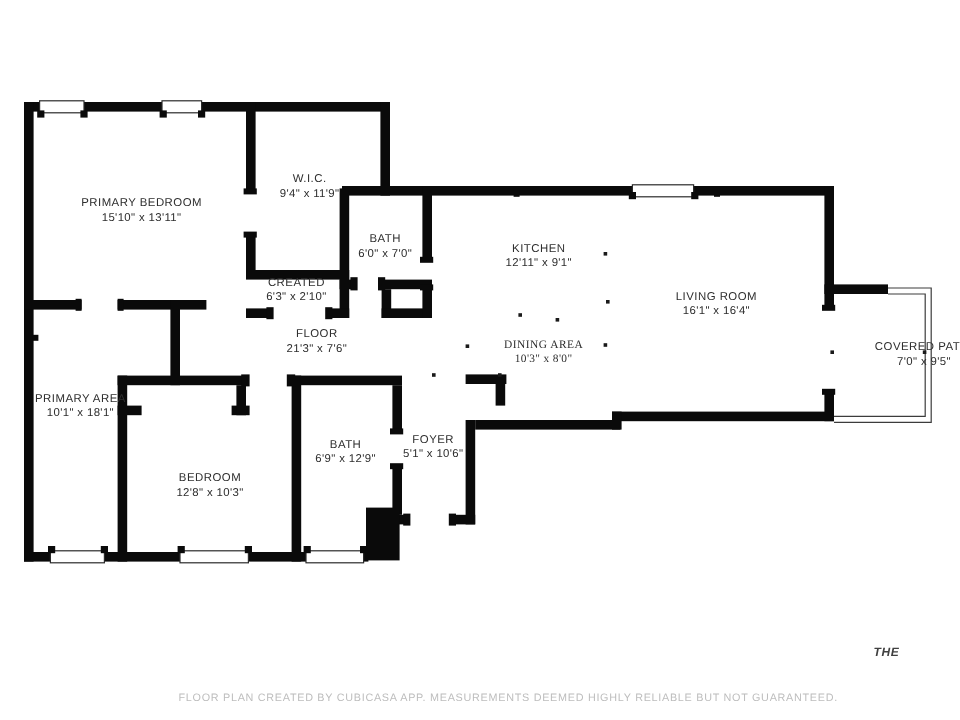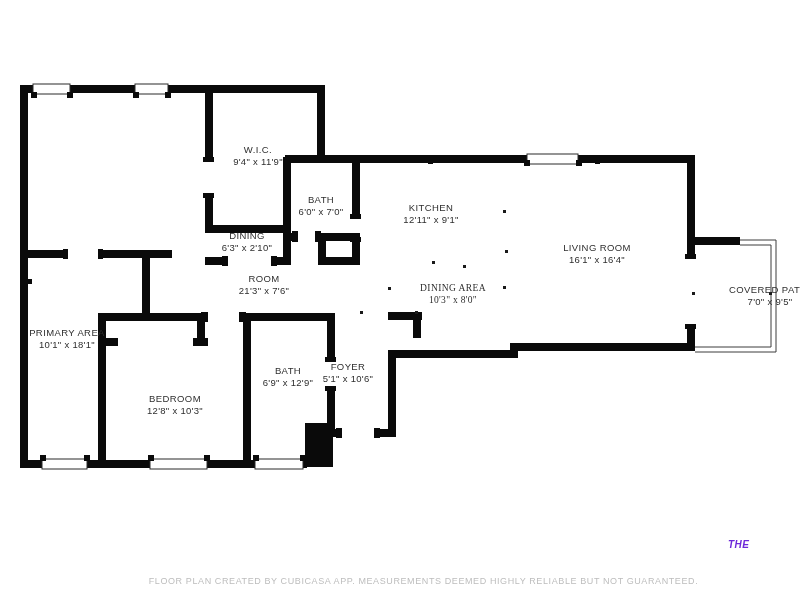--- a/index.html
+++ b/index.html
@@ -139,42 +139,46 @@
     <rect x="463" y="265" width="3" height="3"></rect>
       <rect x="388" y="287" width="3" height="3"></rect>
     <rect x="360" y="311" width="3" height="3"></rect>
       <rect x="415" y="311" width="3" height="3"></rect>
     <rect x="692" y="292" width="3" height="3"></rect>
       <rect x="769" y="292" width="3" height="3"></rect>
   </g>
 </svg>
 
 <div id="room-labels" style="color: rgb(46, 46, 46);">
+    <div class="room-label" style="left: 118px; top: 176px;">
+      <div class="room-name">PRIMARY BEDROOM</div>
+      <div class="room-dims">15'10" x 13'11"</div>
+    </div>
     <div class="room-label" style="left: 258px; top: 156px;">
       <div class="room-name">W.I.C.</div>
       <div class="room-dims">9'4" x 11'9"</div>
     </div>
     <div class="room-label" style="left: 321px; top: 206px;">
       <div class="room-name">BATH</div>
       <div class="room-dims">6'0" x 7'0"</div>
     </div>
-    <div class="room-label" style="left: 431px; top: 214px;">
+    <div class="room-label" style="left: 449px; top: 214px;">
       <div class="room-name">KITCHEN</div>
       <div class="room-dims">12'11" x 9'1"</div>
     </div>
     <div class="room-label" style="left: 597px; top: 254px;">
       <div class="room-name">LIVING ROOM</div>
       <div class="room-dims">16'1" x 16'4"</div>
     </div>
     <div class="room-label" style="left: 247px; top: 242px;">
-      <div class="room-name">DINING</div>
+      <div class="room-name">CREATED</div>
       <div class="room-dims">6'3" x 2'10"</div>
     </div>
     <div class="room-label" style="left: 264px; top: 285px;">
-      <div class="room-name">ROOM</div>
+      <div class="room-name">FLOOR</div>
       <div class="room-dims">21'3" x 7'6"</div>
     </div>
     <div class="room-label" style="left: 453px; top: 294px; font-family: Liberation Serif, serif;">
       <div class="room-name">DINING AREA</div>
       <div class="room-dims">10'3" x 8'0"</div>
     </div>
     <div class="room-label" style="left: 734px; top: 296px; margin-left: 36px;">
       <div class="room-name">COVERED PATIO</div>
       <div class="room-dims">7'0" x 9'5"</div>
     </div>
@@ -183,23 +187,23 @@
       <div class="room-dims">10'1" x 18'1"</div>
     </div>
     <div class="room-label" style="left: 175px; top: 405px;">
       <div class="room-name">BEDROOM</div>
       <div class="room-dims">12'8" x 10'3"</div>
     </div>
     <div class="room-label" style="left: 288px; top: 377px;">
       <div class="room-name">BATH</div>
       <div class="room-dims">6'9" x 12'9"</div>
     </div>
-    <div class="room-label" style="left: 348px; top: 373px;">
+    <div class="room-label" style="left: 361px; top: 373px;">
       <div class="room-name">FOYER</div>
       <div class="room-dims">5'1" x 10'6"</div>
     </div>
   </div>
 
 <div id="footer-disclaimer" style="color: rgb(189, 189, 189);">FLOOR PLAN CREATED BY CUBICASA APP. MEASUREMENTS DEEMED HIGHLY RELIABLE BUT NOT GUARANTEED.</div>
 
-<div id="mls-logo" style="color: #6d28d9;">
+<div id="mls-logo" style="color: #404040;">
   <span class="logo-the">THE</span>
 </div>
 
 </body></html>

